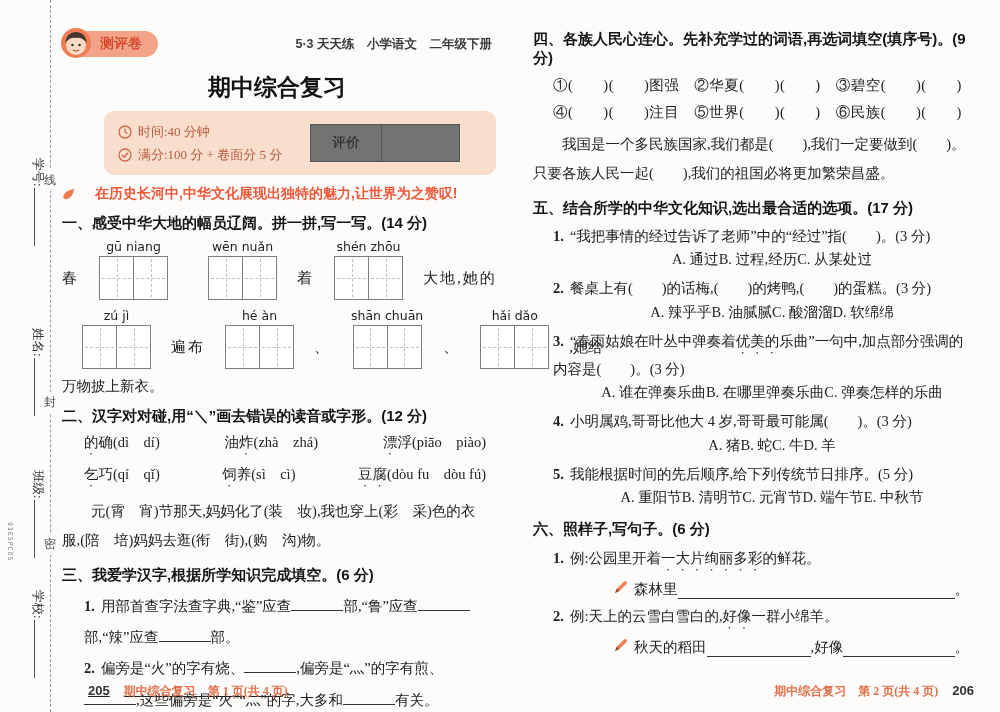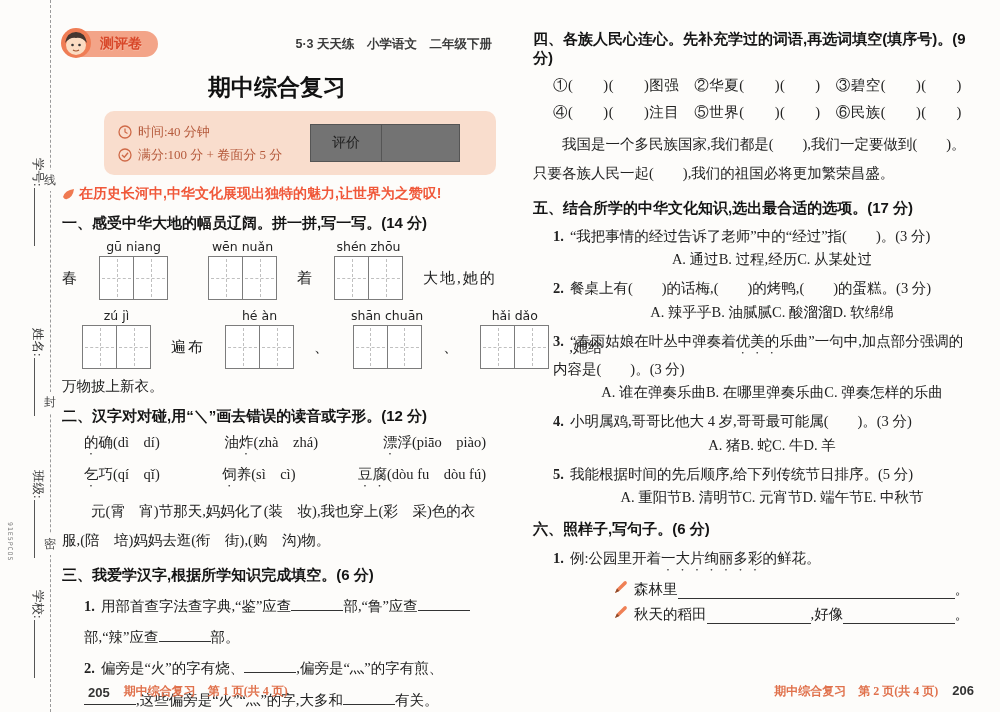--- a/index.html
+++ b/index.html
@@ -29,21 +29,21 @@
   
   .infobox{position:relative;margin-left:42px;width:392px;height:64px;background:#f9ddcd;
            border-radius:10px;padding:9px 0 0 14px;box-sizing:border-box;}
   .inforow{display:flex;align-items:center;gap:6px;color:#b55a3c;font-size:13px;height:23px;}
   .evalbox{position:absolute;right:36px;top:13px;width:148px;height:36px;background:#737373;
            border:1.4px solid #555;display:flex;}
   .evalbox .l{width:70px;border-right:1.4px solid #555;display:flex;align-items:center;justify-content:center;
            font-size:14px;color:#222;}
   .evalbox .r{flex:1;}
   
-  .slogan{display:flex;align-items:center;gap:4px;margin-top:10px;
+  .slogan{display:flex;align-items:center;gap:20px;margin-top:10px;
           font-family:"Liberation Sans",sans-serif;font-weight:bold;font-size:14px;color:#f0583a;}
   
   .shead{font-family:"Liberation Sans",sans-serif;font-weight:bold;font-size:15px;color:#151515;
          margin:11px 0 6px;}
   .body-t{font-size:14.5px;}
   
   .prow{display:flex;align-items:flex-end;margin:4px 0 8px;}
   .pgrp{display:inline-flex;flex-direction:column;align-items:center;margin:0 20px;}
   .pin{font-family:"DejaVu Sans",sans-serif;font-size:12.5px;color:#222;margin-bottom:2px;white-space:nowrap;}
   .tzg{display:flex;border:1.4px solid #7c7c7c;background:#fff;}
@@ -69,21 +69,21 @@
   .opts5{padding-left:42px;}
   .seq{padding-left:42px;font-size:14.5px;margin-top:4px;letter-spacing:1px;}
   
   .ex{padding-left:20px;font-size:14.5px;line-height:1.8;margin-top:4px;}
   .ansline{display:flex;align-items:flex-end;padding-left:40px;margin:6px 8px 4px 40px;font-size:14.5px;}
   .ansline .pencil{margin-right:6px;}
   .wline{display:inline-block;border-bottom:1px solid #333;height:14px;}
   .grow{flex:1;}
   .w110{width:104px;}
   
-  .foot-l{position:absolute;left:88px;bottom:12px;display:flex;align-items:flex-end;gap:14px;}
+  .foot-l{position:absolute;left:88px;bottom:12px;display:flex;align-items:flex-start;gap:14px;text-decoration:underline;}
   .foot-r{position:absolute;right:26px;bottom:12px;display:flex;align-items:baseline;gap:14px;}
   .pnum{font-family:"Liberation Sans",sans-serif;font-weight:bold;font-size:13px;color:#333;}
   .ftext{font-size:12px;color:#e0714c;font-weight:bold;}
 </style>
 </head>
 <body>
 
 <div class="sheet">
 
   <div class="seal-line"></div>
@@ -305,20 +305,23 @@
       <span class="pencil">
         <svg width="15" height="15" viewBox="0 0 15 15">
           <path d="M2 13 L4 8.5 L11 1.5 Q12.5 0.5 13.5 1.8 Q14.5 3 13.3 4.2 L6.3 11 Z" fill="#ef8055"></path>
           <path d="M2 13 L4 8.5 L6.3 11 Z" fill="#8a4a2b"></path>
         </svg>
       </span>
       <span>森林里</span>
       <span class="wline grow"></span>
       <span>。</span>
     </div>
+    <div class="ex">
+      <span class="qn">2.</span><span>例:天上的云雪白雪白的,</span><span class="em">好像</span><span>一群小绵羊。</span>
+    </div>
     <div class="ansline">
       <span class="pencil">
         <svg width="15" height="15" viewBox="0 0 15 15">
           <path d="M2 13 L4 8.5 L11 1.5 Q12.5 0.5 13.5 1.8 Q14.5 3 13.3 4.2 L6.3 11 Z" fill="#ef8055"></path>
           <path d="M2 13 L4 8.5 L6.3 11 Z" fill="#8a4a2b"></path>
         </svg>
       </span>
       <span>秋天的稻田</span>
       <span class="wline w110"></span>
       <span>,好像</span>

